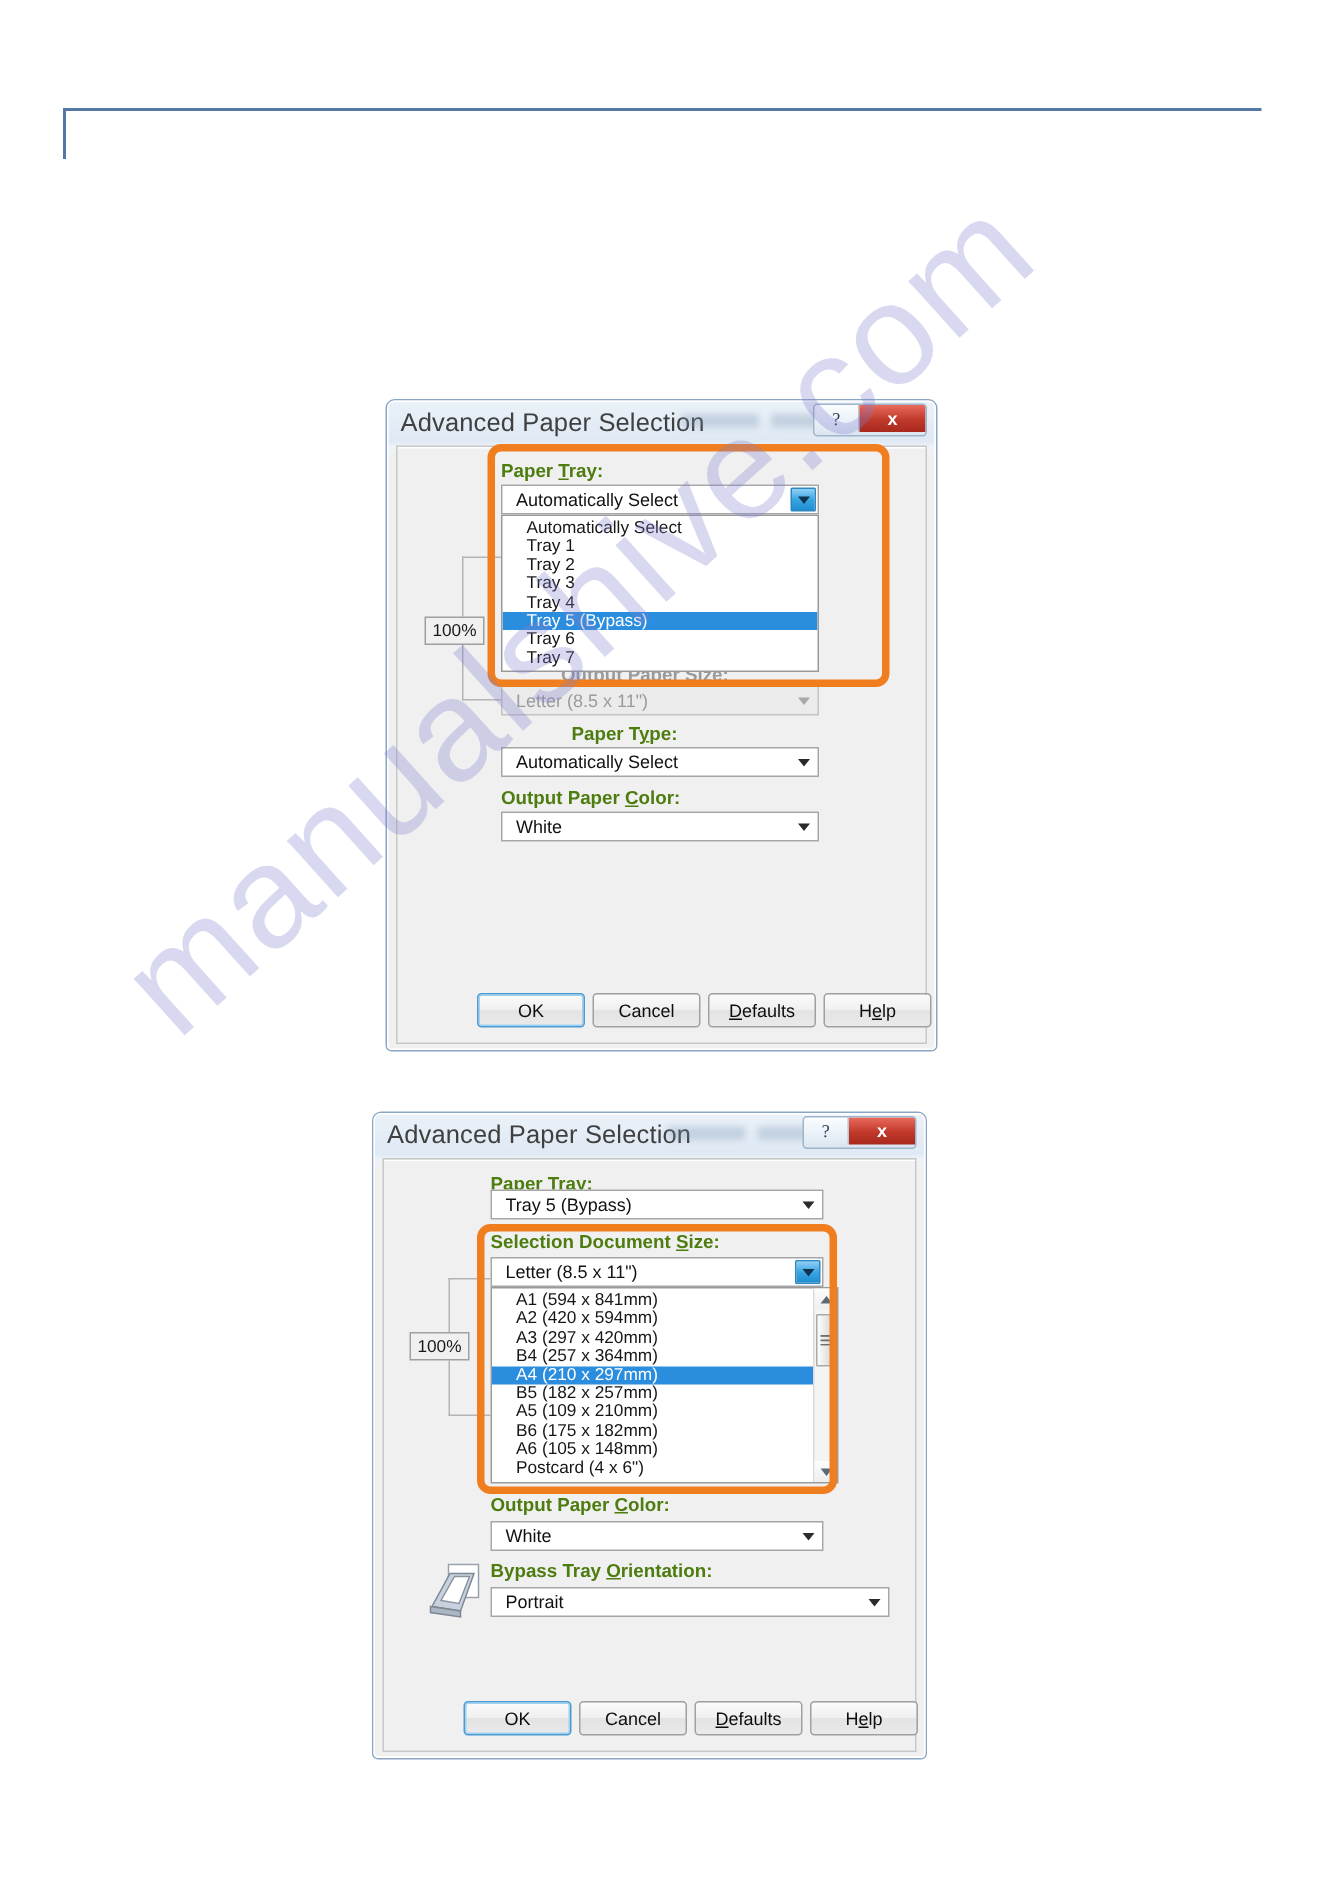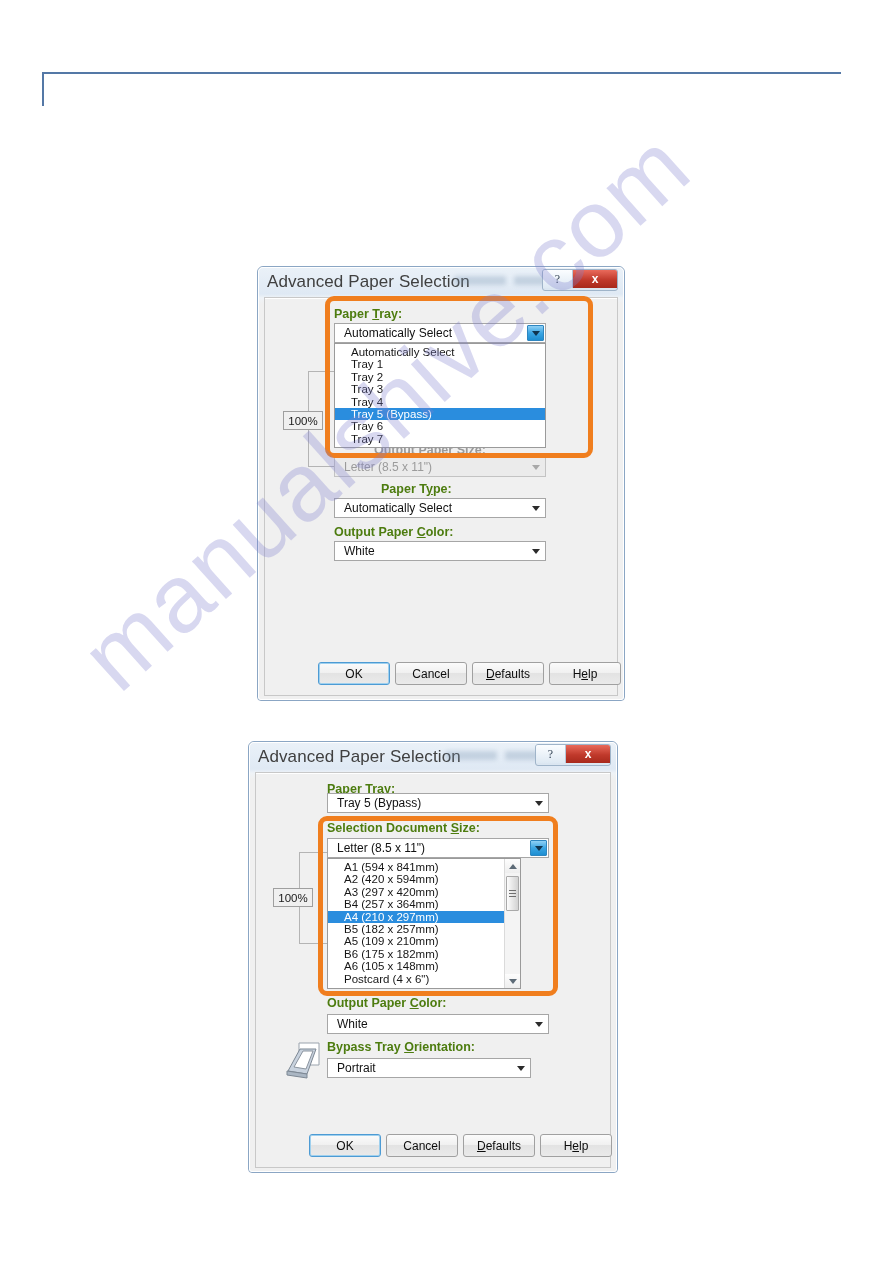--- a/index.html
+++ b/index.html
@@ -438,21 +438,21 @@
   <div class="field-label" style="left:78px; top:79px;">
     <span>Selection Document </span><u>S</u><span>ize:</span>
   </div>
   <div class="combo" style="left:78px; top:96px; width:222px;">
     <div class="val">Letter (8.5 x 11")</div>
     <div class="arrow-box">
         <i></i>
       </div>
   </div>
 
-  <div class="droplist" style="left:78px; top:116px; width:194px; height:131px;">
+  <div class="droplist" style="left:78px; top:116px; width:232px; height:131px;">
     <div class="opt" style="margin-top:2px;">A1 (594 x 841mm)</div>
     <div class="opt">A2 (420 x 594mm)</div>
     <div class="opt">A3 (297 x 420mm)</div>
     <div class="opt">B4 (257 x 364mm)</div>
     <div class="opt sel">A4 (210 x 297mm)</div>
     <div class="opt">B5 (182 x 257mm)</div>
     <div class="opt">A5 (109 x 210mm)</div>
     <div class="opt">B6 (175 x 182mm)</div>
     <div class="opt">A6 (105 x 148mm)</div>
     <div class="opt">Postcard (4 x 6")</div>
@@ -481,21 +481,21 @@
     <svg width="38" height="40" viewBox="0 0 38 40" xmlns="http://www.w3.org/2000/svg">
       <polygon points="14,2 34,2 34,24 14,24" fill="#ffffff" stroke="#9aa3ad" stroke-width="1"></polygon>
       <polygon points="3,30 15,8 31,8 22,33" fill="#c8d2de" stroke="#7d8894" stroke-width="1"></polygon>
       <polygon points="9,26 18,10 28,10 21,28" fill="#ffffff" stroke="#8b949f" stroke-width="1"></polygon>
       <polygon points="2,30 22,33 22,37 2,34" fill="#aab6c3" stroke="#7d8894" stroke-width="1"></polygon>
     </svg>
   </div>
   <div class="field-label" style="left:78px; top:298px;">
     <span>Bypass Tray </span><u>O</u><span>rientation:</span>
   </div>
-  <div class="combo" style="left:78px; top:316px; width:204px;">
+  <div class="combo" style="left:78px; top:316px; width:266px;">
     <div class="val">Portrait</div>
     <div class="arrow"></div>
   </div>
 
   <div class="btn default" style="left:60px; top:392px; width:72px;">OK</div>
   <div class="btn" style="left:137px; top:392px; width:72px;">Cancel</div>
   <div class="btn" style="left:214px; top:392px; width:72px;">
     <span><span></span><u>D</u><span>efaults</span></span>
   </div>
   <div class="btn" style="left:291px; top:392px; width:72px;">

